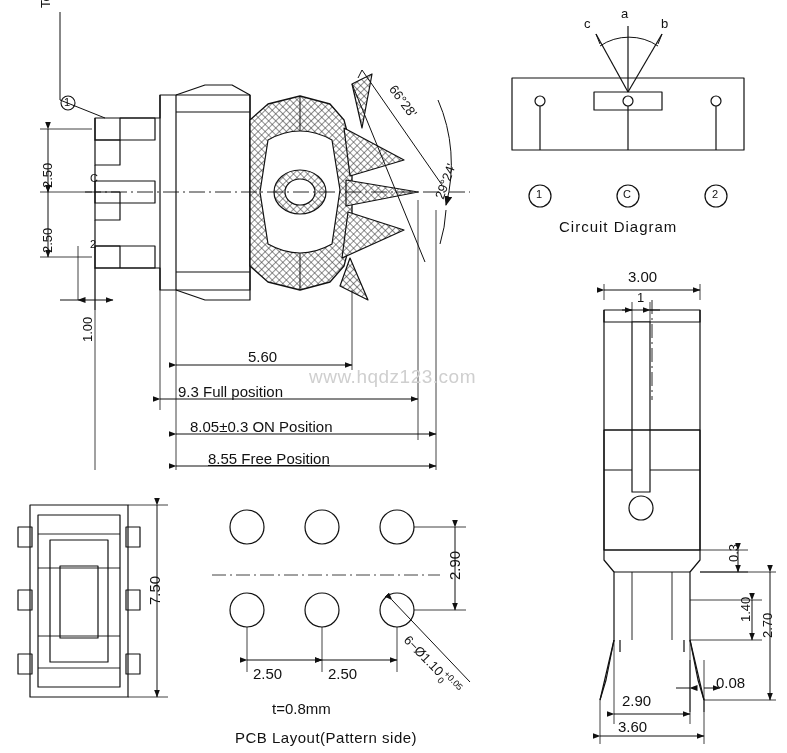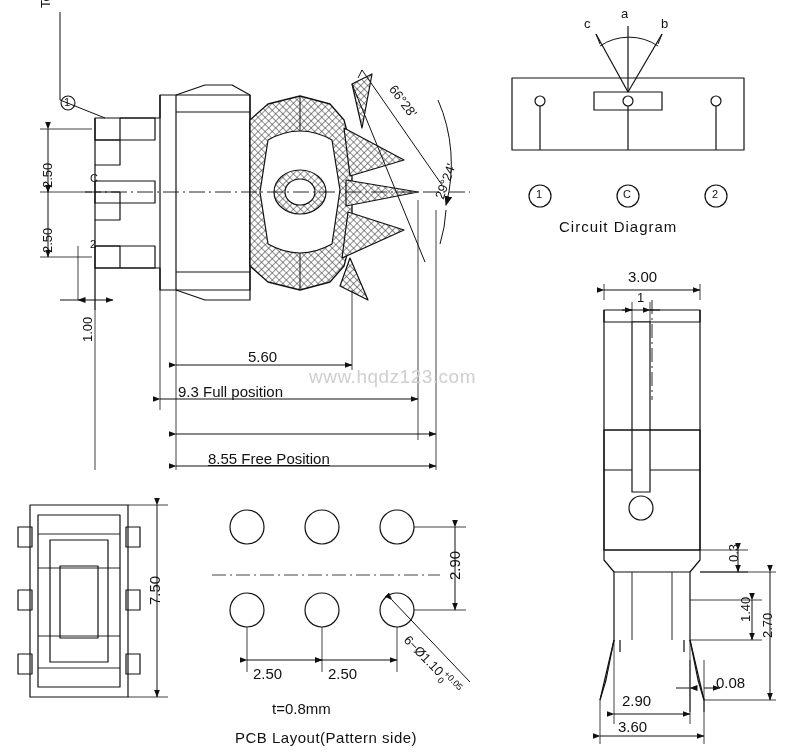--- a/index.html
+++ b/index.html
@@ -233,20 +233,21 @@
 </div>
 
 <div class="lbl sm" style="left:90px;top:172px;">C</div>
 <div class="lbl sm" style="left:90px;top:238px;">2</div>
 
 <div class="lbl" style="left:398px;top:82px;transform:rotate(53deg);transform-origin:left top;">66°28'</div>
 <div class="lbl" style="left:432px;top:196px;transform:rotate(-70deg);transform-origin:left top;">29°24'</div>
 
 <div class="lbl big" style="left:248px;top:348px;">5.60</div>
 <div class="lbl big" style="left:178px;top:383px;">9.3  Full position</div>
+<div class="lbl big" style="left:190px;top:418px;">8.05±0.3  ON Position</div>
 <div class="lbl big" style="left:208px;top:450px;text-decoration:underline;">8.55  Free Position</div>
 
 <div class="lbl" style="left:584px;top:16px;">c</div>
 <div class="lbl" style="left:621px;top:6px;">a</div>
 <div class="lbl" style="left:661px;top:16px;">b</div>
 <div class="lbl sm" style="left:536px;top:188px;">1</div>
 <div class="lbl sm" style="left:623px;top:188px;">C</div>
 <div class="lbl sm" style="left:712px;top:188px;">2</div>
 <div class="lbl big" style="left:559px;top:218px;letter-spacing:1px;">Circuit Diagram</div>
 

